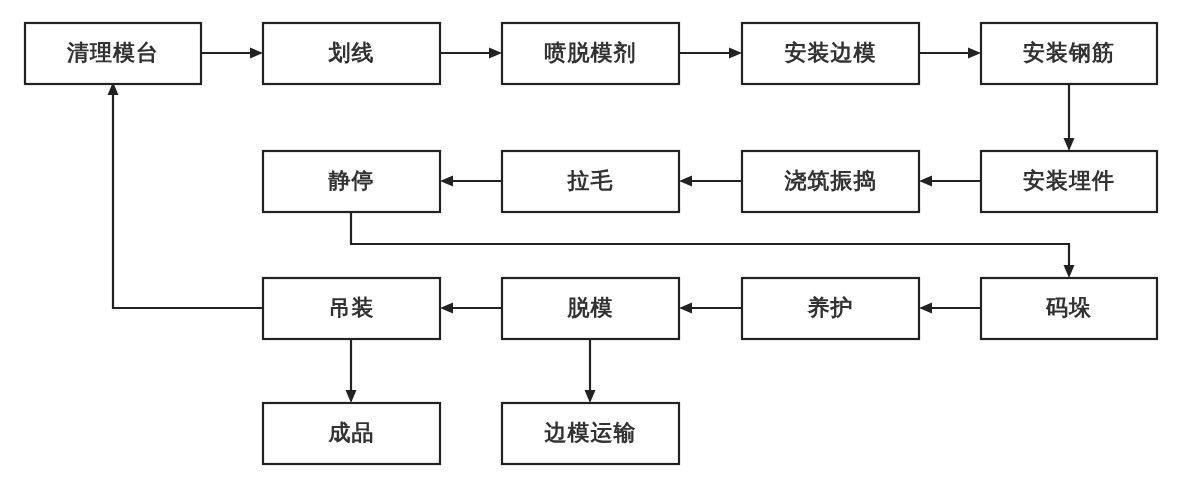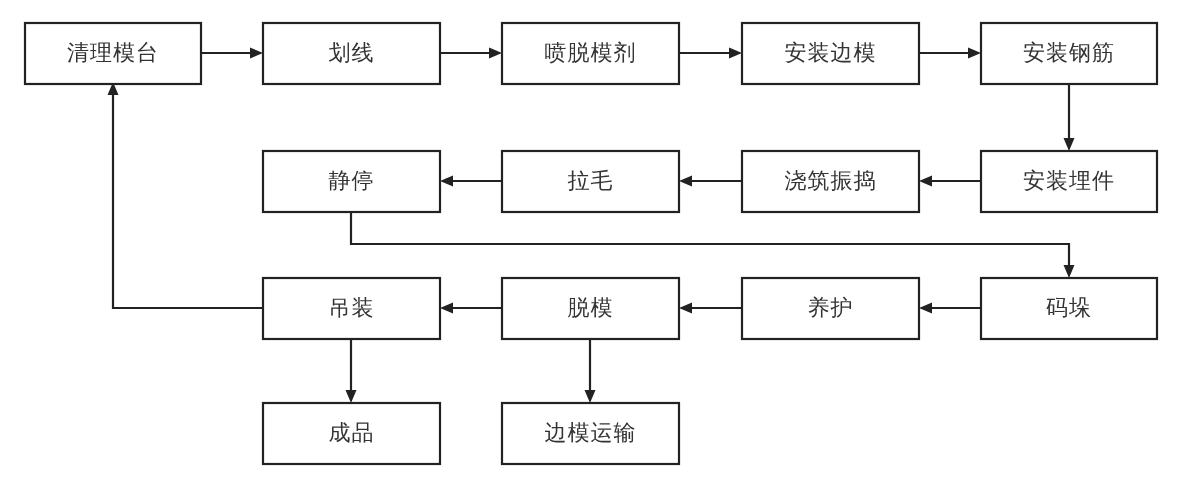--- a/index.html
+++ b/index.html
@@ -9,20 +9,21 @@
   }
   body {
     font-family: "Liberation Sans", "DejaVu Sans", sans-serif;
   }
   #flowchart-root {
     position: relative;
     width: 1181px;
     height: 490px;
     background: #ffffff;
     overflow: hidden;
+    font-weight: bold;
   }
   #flow-svg {
     position: absolute;
     left: 0;
     top: 0;
     width: 1181px;
     height: 490px;
     display: block;
   }
   .node-box {

